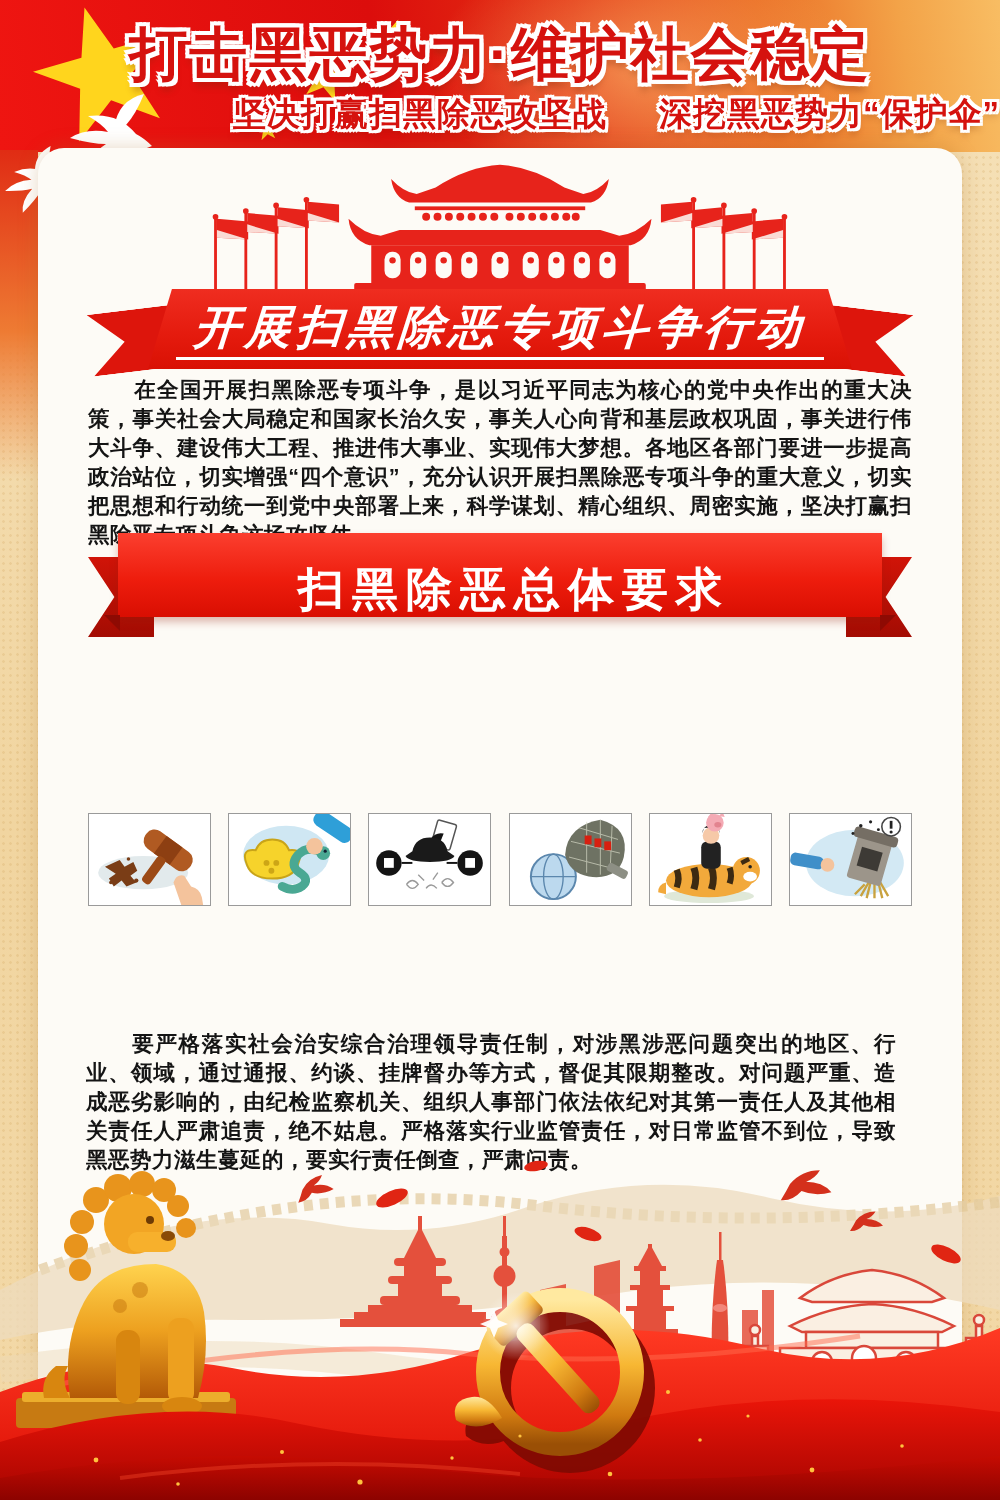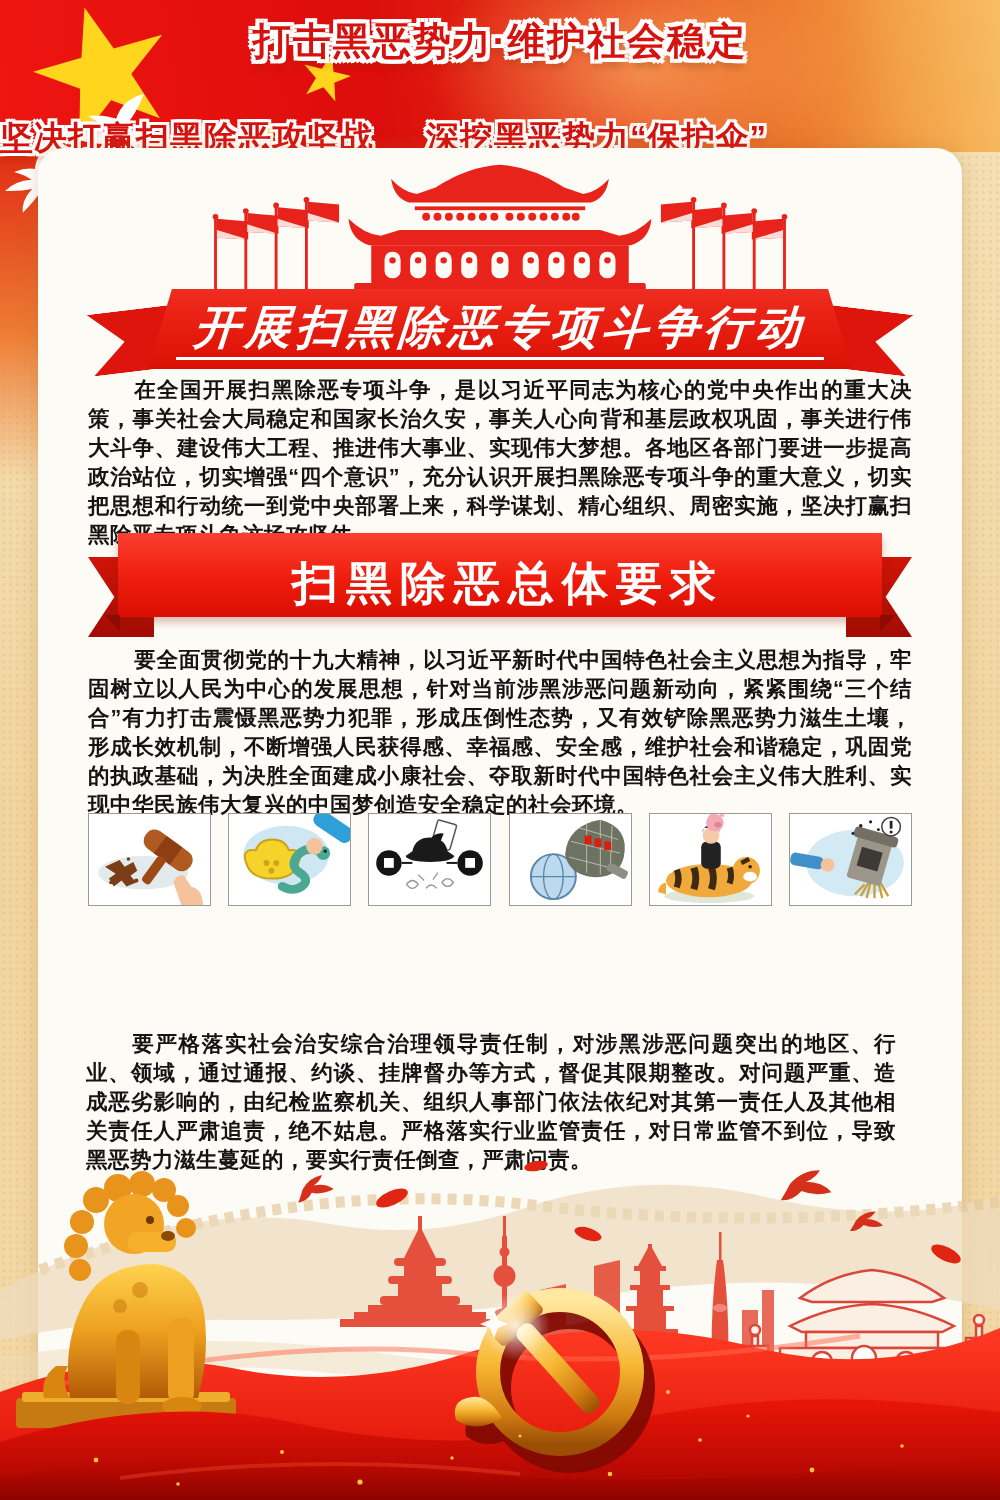--- a/index.html
+++ b/index.html
@@ -12,25 +12,25 @@
   
   .header{position:absolute;left:0;top:0;width:1000px;height:152px;
     background:linear-gradient(82deg,#ef1511 0%,#dc0d0c 38%,#e23113 58%,#ea6c24 76%,#f3a348 90%,#f8bd63 100%);
     overflow:visible;z-index:1;}
   .header-glow{position:absolute;left:430px;top:-60px;width:420px;height:260px;border-radius:50%;
     background:radial-gradient(closest-side,rgba(255,200,120,.55),rgba(255,150,60,0));}
   .left-fade{position:absolute;left:0;top:150px;width:38px;height:330px;z-index:1;
     background:linear-gradient(180deg,#e02c14 0%,#ee7b33 55%,rgba(243,217,166,0) 100%);}
   .star{position:absolute;z-index:1;}
   .title{position:absolute;left:0;top:16px;width:1000px;text-align:center;z-index:2;
-    font-size:38px;font-weight:900;color:#d5120e;letter-spacing:2px;white-space:nowrap;
+    font-size:58px;font-weight:900;color:#d5120e;letter-spacing:2px;white-space:nowrap;
     text-shadow:-4px -4px 0 #fff,4px -4px 0 #fff,-4px 4px 0 #fff,4px 4px 0 #fff,-4px 0 0 #fff,4px 0 0 #fff,0 -4px 0 #fff,0 4px 0 #fff,0 8px 7px rgba(120,40,10,.4);}
-  .subtitle{position:absolute;left:0;top:92px;width:1000px;text-align:left;z-index:2;white-space:nowrap;
+  .subtitle{position:absolute;left:0;top:92px;width:1000px;text-align:right;z-index:2;white-space:nowrap;
     font-size:33px;font-weight:900;color:#d5120e;letter-spacing:1px;
-    text-shadow:-3px -3px 0 #fff,3px -3px 0 #fff,-3px 3px 0 #fff,3px 3px 0 #fff,-3px 0 0 #fff,3px 0 0 #fff,0 -3px 0 #fff,0 3px 0 #fff,0 6px 6px rgba(120,40,10,.35);margin-top:24px;}
+    text-shadow:-3px -3px 0 #fff,3px -3px 0 #fff,-3px 3px 0 #fff,3px 3px 0 #fff,-3px 0 0 #fff,3px 0 0 #fff,0 -3px 0 #fff,0 3px 0 #fff,0 6px 6px rgba(120,40,10,.35);}
   .subtitle .gap{display:inline-block;width:52px;}
   
   .panel{position:absolute;left:38px;top:148px;width:924px;height:1352px;background:#fdfbf6;
     border-radius:26px;box-shadow:0 0 20px rgba(170,110,40,.28);z-index:2;}
   
   .gate{position:absolute;left:160px;top:160px;width:680px;height:142px;z-index:3;}
   
   .ribbon1{position:absolute;left:90px;top:289px;width:820px;height:92px;z-index:3;}
   .ribbon1 .wing{position:absolute;top:20px;width:96px;height:62px;background:#dd150c;}
   .ribbon1 .wing.l{left:0;transform:rotate(-7deg);clip-path:polygon(100% 0,100% 100%,0 100%,36% 50%,0 0);}
@@ -47,21 +47,21 @@
     background:linear-gradient(180deg,#d11408,#a30c03);}
   .ribbon .tail.l{left:0;clip-path:polygon(100% 0,100% 100%,0 100%,40% 50%,0 0);}
   .ribbon .tail.r{right:0;clip-path:polygon(0 0,0 100%,100% 100%,60% 50%,100% 0);}
   .ribbon .band{position:absolute;left:30px;right:30px;top:0;height:84px;
     background:linear-gradient(180deg,#fb3f2f 0%,#ee1d0d 55%,#d90e02 100%);
     box-shadow:0 5px 8px rgba(150,30,10,.3);}
   .ribbon .band::before{content:"";position:absolute;left:-14px;bottom:-14px;width:16px;height:16px;
     background:#8e0a03;clip-path:polygon(100% 0,100% 100%,0 0);}
   .ribbon .band::after{content:"";position:absolute;right:-14px;bottom:-14px;width:16px;height:16px;
     background:#8e0a03;clip-path:polygon(0 0,0 100%,100% 0);}
-  .ribbon h2{position:absolute;left:0;top:0;width:100%;margin:8px;text-align:center;line-height:84px;
+  .ribbon h2{position:absolute;left:0;top:0;width:100%;margin:14px;text-align:center;line-height:84px;
     font-size:46px;font-weight:900;color:#fff;letter-spacing:8px;white-space:nowrap;}
   
   .para{position:absolute;left:88px;width:824px;z-index:3;margin:0;
     font-size:21.5px;line-height:1.345;font-weight:600;color:#141414;
     text-align:justify;text-indent:2.15em;letter-spacing:.5px;}
   .para1{top:376px;}
   .para2{top:646px;}
   .para3{top:1030px;left:86px;width:810px;}
   
   .cartoons{position:absolute;left:88px;top:813px;width:824px;display:flex;justify-content:space-between;z-index:3;}
@@ -238,21 +238,20 @@
 
   <p class="para para1">在全国开展扫黑除恶专项斗争，是以习近平同志为核心的党中央作出的重大决策，事关社会大局稳定和国家长治久安，事关人心向背和基层政权巩固，事关进行伟大斗争、建设伟大工程、推进伟大事业、实现伟大梦想。各地区各部门要进一步提高政治站位，切实增强“四个意识”，充分认识开展扫黑除恶专项斗争的重大意义，切实把思想和行动统一到党中央部署上来，科学谋划、精心组织、周密实施，坚决打赢扫黑除恶专项斗争这场攻坚仗。</p>
 
   <div class="ribbon" style="top:533px;">
     <div class="tail l"></div>
     <div class="tail r"></div>
     <div class="band"></div>
     <h2>扫黑除恶总体要求</h2>
   </div>
 
-  <p class="para para2">要全面贯彻党的十九大精神，以习近平新时代中国特色社会主义思想为指导，牢固树立以人民为中心的发展思想，针对当前涉黑涉恶问题新动向，紧紧围绕“三个结合”有力打击震慑黑恶势力犯罪，形成压倒性态势，又有效铲除黑恶势力滋生土壤，形成长效机制，不断增强人民获得感、幸福感、安全感，维护社会和谐稳定，巩固党的执政基础，为决胜全面建成小康社会、夺取新时代中国特色社会主义伟大胜利、实现中华民族伟大复兴的中国梦创造安全稳定的社会环境。</p>
 
   <div class="cartoons">
     <div class="cartoon" aria-label="gavel-smashing-corruption-character">
       <svg viewBox="0 0 123 93">
         <ellipse cx="55" cy="60" rx="46" ry="17" fill="#e2eaec"></ellipse>
         <g fill="#7a3d16">
           <path d="M16,54 l15,-7 5,7 9,-5 4,9 -7,5 6,7 -10,4 -5,-6 -8,6 -5,-8 7,-5 z"></path>
           <circle cx="48" cy="68" r="2.2"></circle>
             <circle cx="22" cy="70" r="1.8"></circle>
             <circle cx="40" cy="46" r="1.8"></circle>

